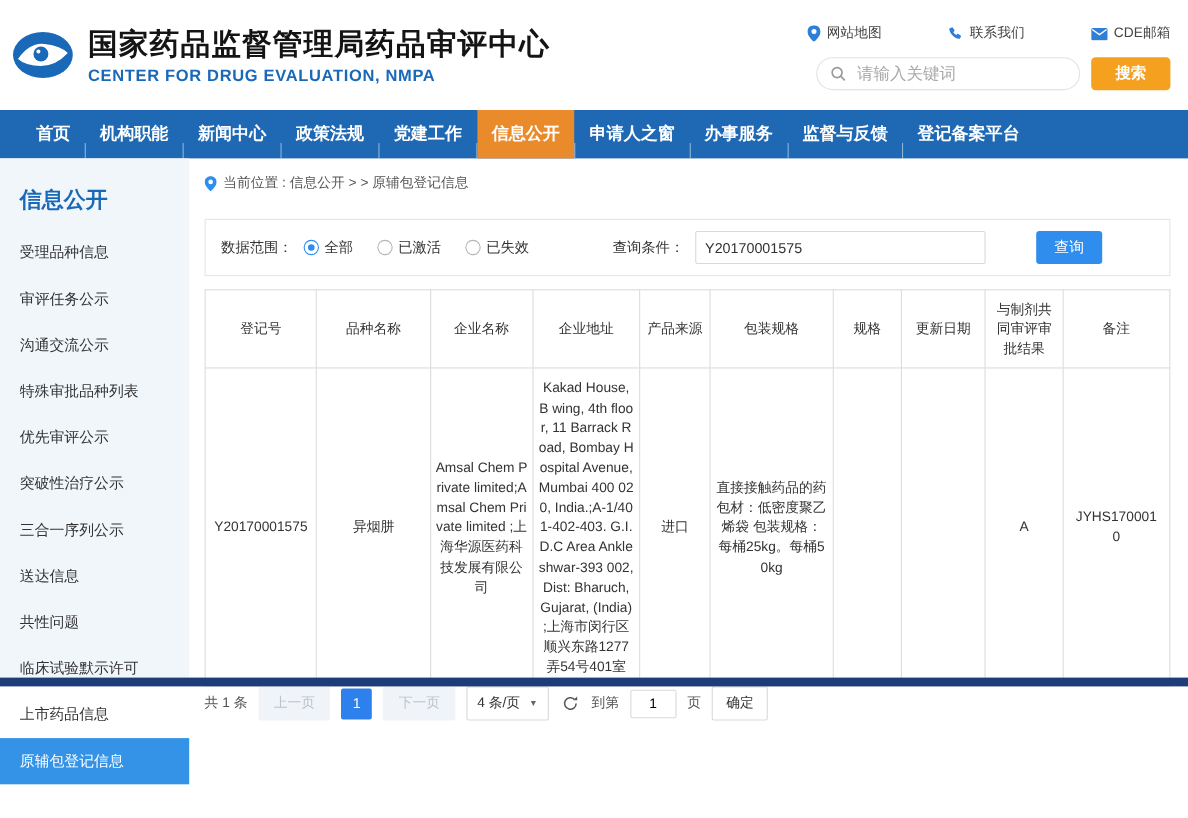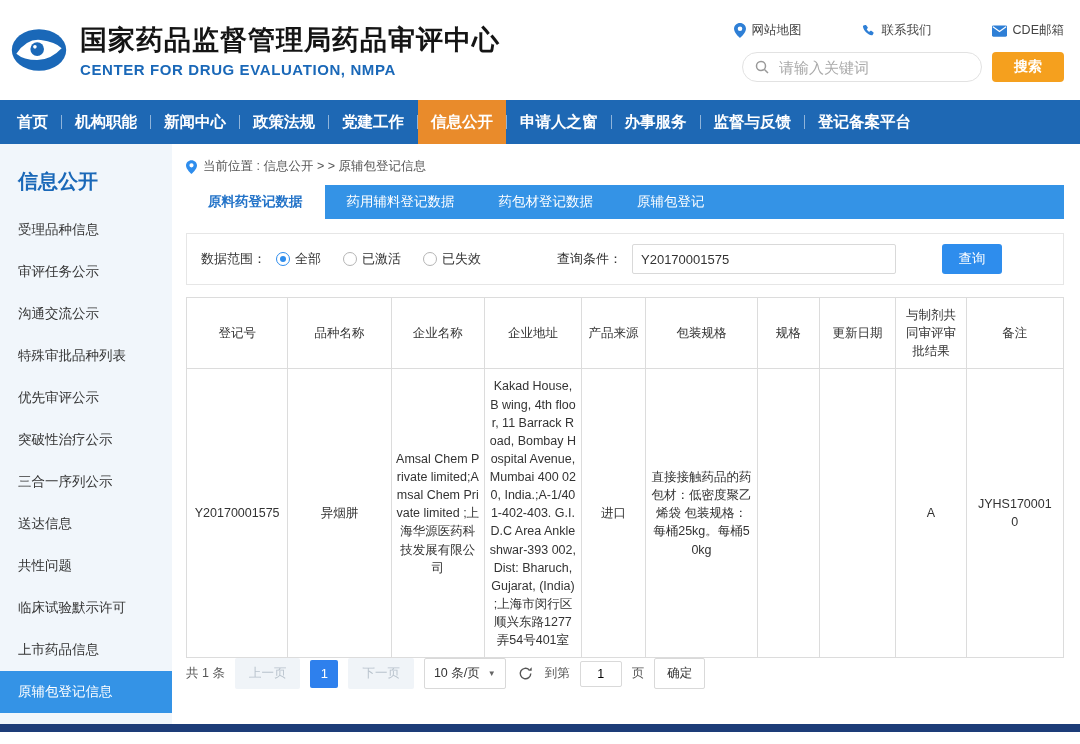--- a/index.html
+++ b/index.html
@@ -1,20 +1,20 @@
 <!DOCTYPE html>
 <html><head>
 <meta charset="utf-8">
 <style>
   html,body { margin:0; padding:0; }
   body {
     width:1080px; height:744px; overflow:hidden; background:#fff;
     font-family:"Liberation Sans","DejaVu Sans",sans-serif;
   }
-  .page { width:1080px; height:732px; display:flex; flex-direction:column; }
+  .page { width:1080px; height:624px; display:flex; flex-direction:column; }
 
   
   .site-header { height:100px; display:flex; align-items:center; justify-content:space-between;
     padding:0 16px 0 10px; box-sizing:border-box; background:#fff; }
   .brand { display:flex; align-items:center; gap:12px; }
   .logo svg { width:58px; height:58px; display:block; }
   .site-title { font-size:27px; font-weight:bold; color:#141414; letter-spacing:1px; }
   .site-subtitle { font-size:15px; font-weight:bold; color:#1a68b8; letter-spacing:0.6px; margin-top:3px; }
   .header-right { display:flex; flex-direction:column; align-items:flex-end; gap:13px; padding-top:4px; }
   .quick-links { display:flex; gap:60px; }
@@ -22,21 +22,21 @@
   .search-row { display:flex; align-items:center; gap:10px; }
   .search-box { position:relative; width:240px; height:30px; border:1px solid #e2e2e2; border-radius:15px;
     display:flex; align-items:center; background:#fff; box-sizing:border-box; }
   .search-icon { margin:0 8px 0 12px; display:flex; }
   .search-input { border:none; outline:none; flex:1; font-size:15px; color:#333; background:transparent; min-width:0; }
   .search-input::placeholder { color:#aaa; }
   .search-btn { width:72px; height:30px; border:none; border-radius:4px; background:#f5a01e; color:#fff;
     font-size:14px; font-weight:bold; cursor:pointer; }
 
   
-  .main-nav { height:44px; background:#1e68b4; display:flex; align-items:center; padding:0 4px; }
+  .main-nav { height:44px; background:#1e68b4; display:flex; align-items:flex-end; padding:0 20px; }
   .nav-item { color:#fff; font-size:15.5px; font-weight:bold; text-decoration:none; padding:0 13px;
     line-height:44px; cursor:pointer; white-space:nowrap; }
   .nav-item.active { background:#e98b2b; }
   .nav-sep { width:1px; height:14px; background:rgba(255,255,255,0.5); flex:none; }
 
   
   .content { flex:1; display:flex; min-height:0; }
   .sidebar { width:172px; flex:none; background:#f1f6fb; padding-top:16px; box-sizing:border-box; }
   .sidebar-title { color:#1a68b8; font-size:20px; font-weight:bold; padding:8px 18px 14px; }
   .side-item { display:block; font-size:13.5px; color:#333; padding:12px 18px; text-decoration:none; cursor:pointer; }
@@ -193,26 +193,20 @@
 
       <div class="breadcrumb">
         <span style="display:flex;">
           <svg width="11" height="14" viewBox="0 0 12 15">
               <path d="M6 0C2.7 0 0 2.6 0 5.8 0 10 6 15 6 15s6-5 6-9.2C12 2.6 9.3 0 6 0zm0 8a2.3 2.3 0 1 1 0-4.6A2.3 2.3 0 0 1 6 8z" fill="#2e8ded"></path>
             </svg>
         </span>
         <span>当前位置 : 信息公开 &gt; &gt; 原辅包登记信息</span>
       </div>
 
-      <div class="tabs">
-        <a class="tab active">原料药登记数据</a>
-        <a class="tab">药用辅料登记数据</a>
-        <a class="tab">药包材登记数据</a>
-        <a class="tab">原辅包登记</a>
-      </div>
 
       <div class="filter-bar">
         <span class="f-label">数据范围：</span>
         <label class="radio-opt">
           <span class="radio checked"></span>
           <span>全部</span>
         </label>
         <label class="radio-opt">
           <span class="radio"></span>
           <span>已激活</span>
@@ -268,21 +262,21 @@
           </tr>
         </tbody>
       </table>
 
       <div class="pagination">
         <span>共 1 条</span>
         <button class="pg-btn">上一页</button>
         <button class="pg-num">1</button>
         <button class="pg-btn">下一页</button>
         <div class="pg-select">
-          <span>10 条/页</span>
+          <span>4 条/页</span>
           <span class="pg-caret">▼</span>
         </div>
         <span class="refresh">
           <svg width="15" height="15" viewBox="0 0 16 16">
               <path d="M13.6 8a5.6 5.6 0 1 1-1.7-4" fill="none" stroke="#555" stroke-width="1.5"></path>
               <path d="M14.6 1.2v3.8h-3.8z" fill="#555"></path>
             </svg>
         </span>
         <span>到第</span>
         <input class="goto-input" value="1" style="">

